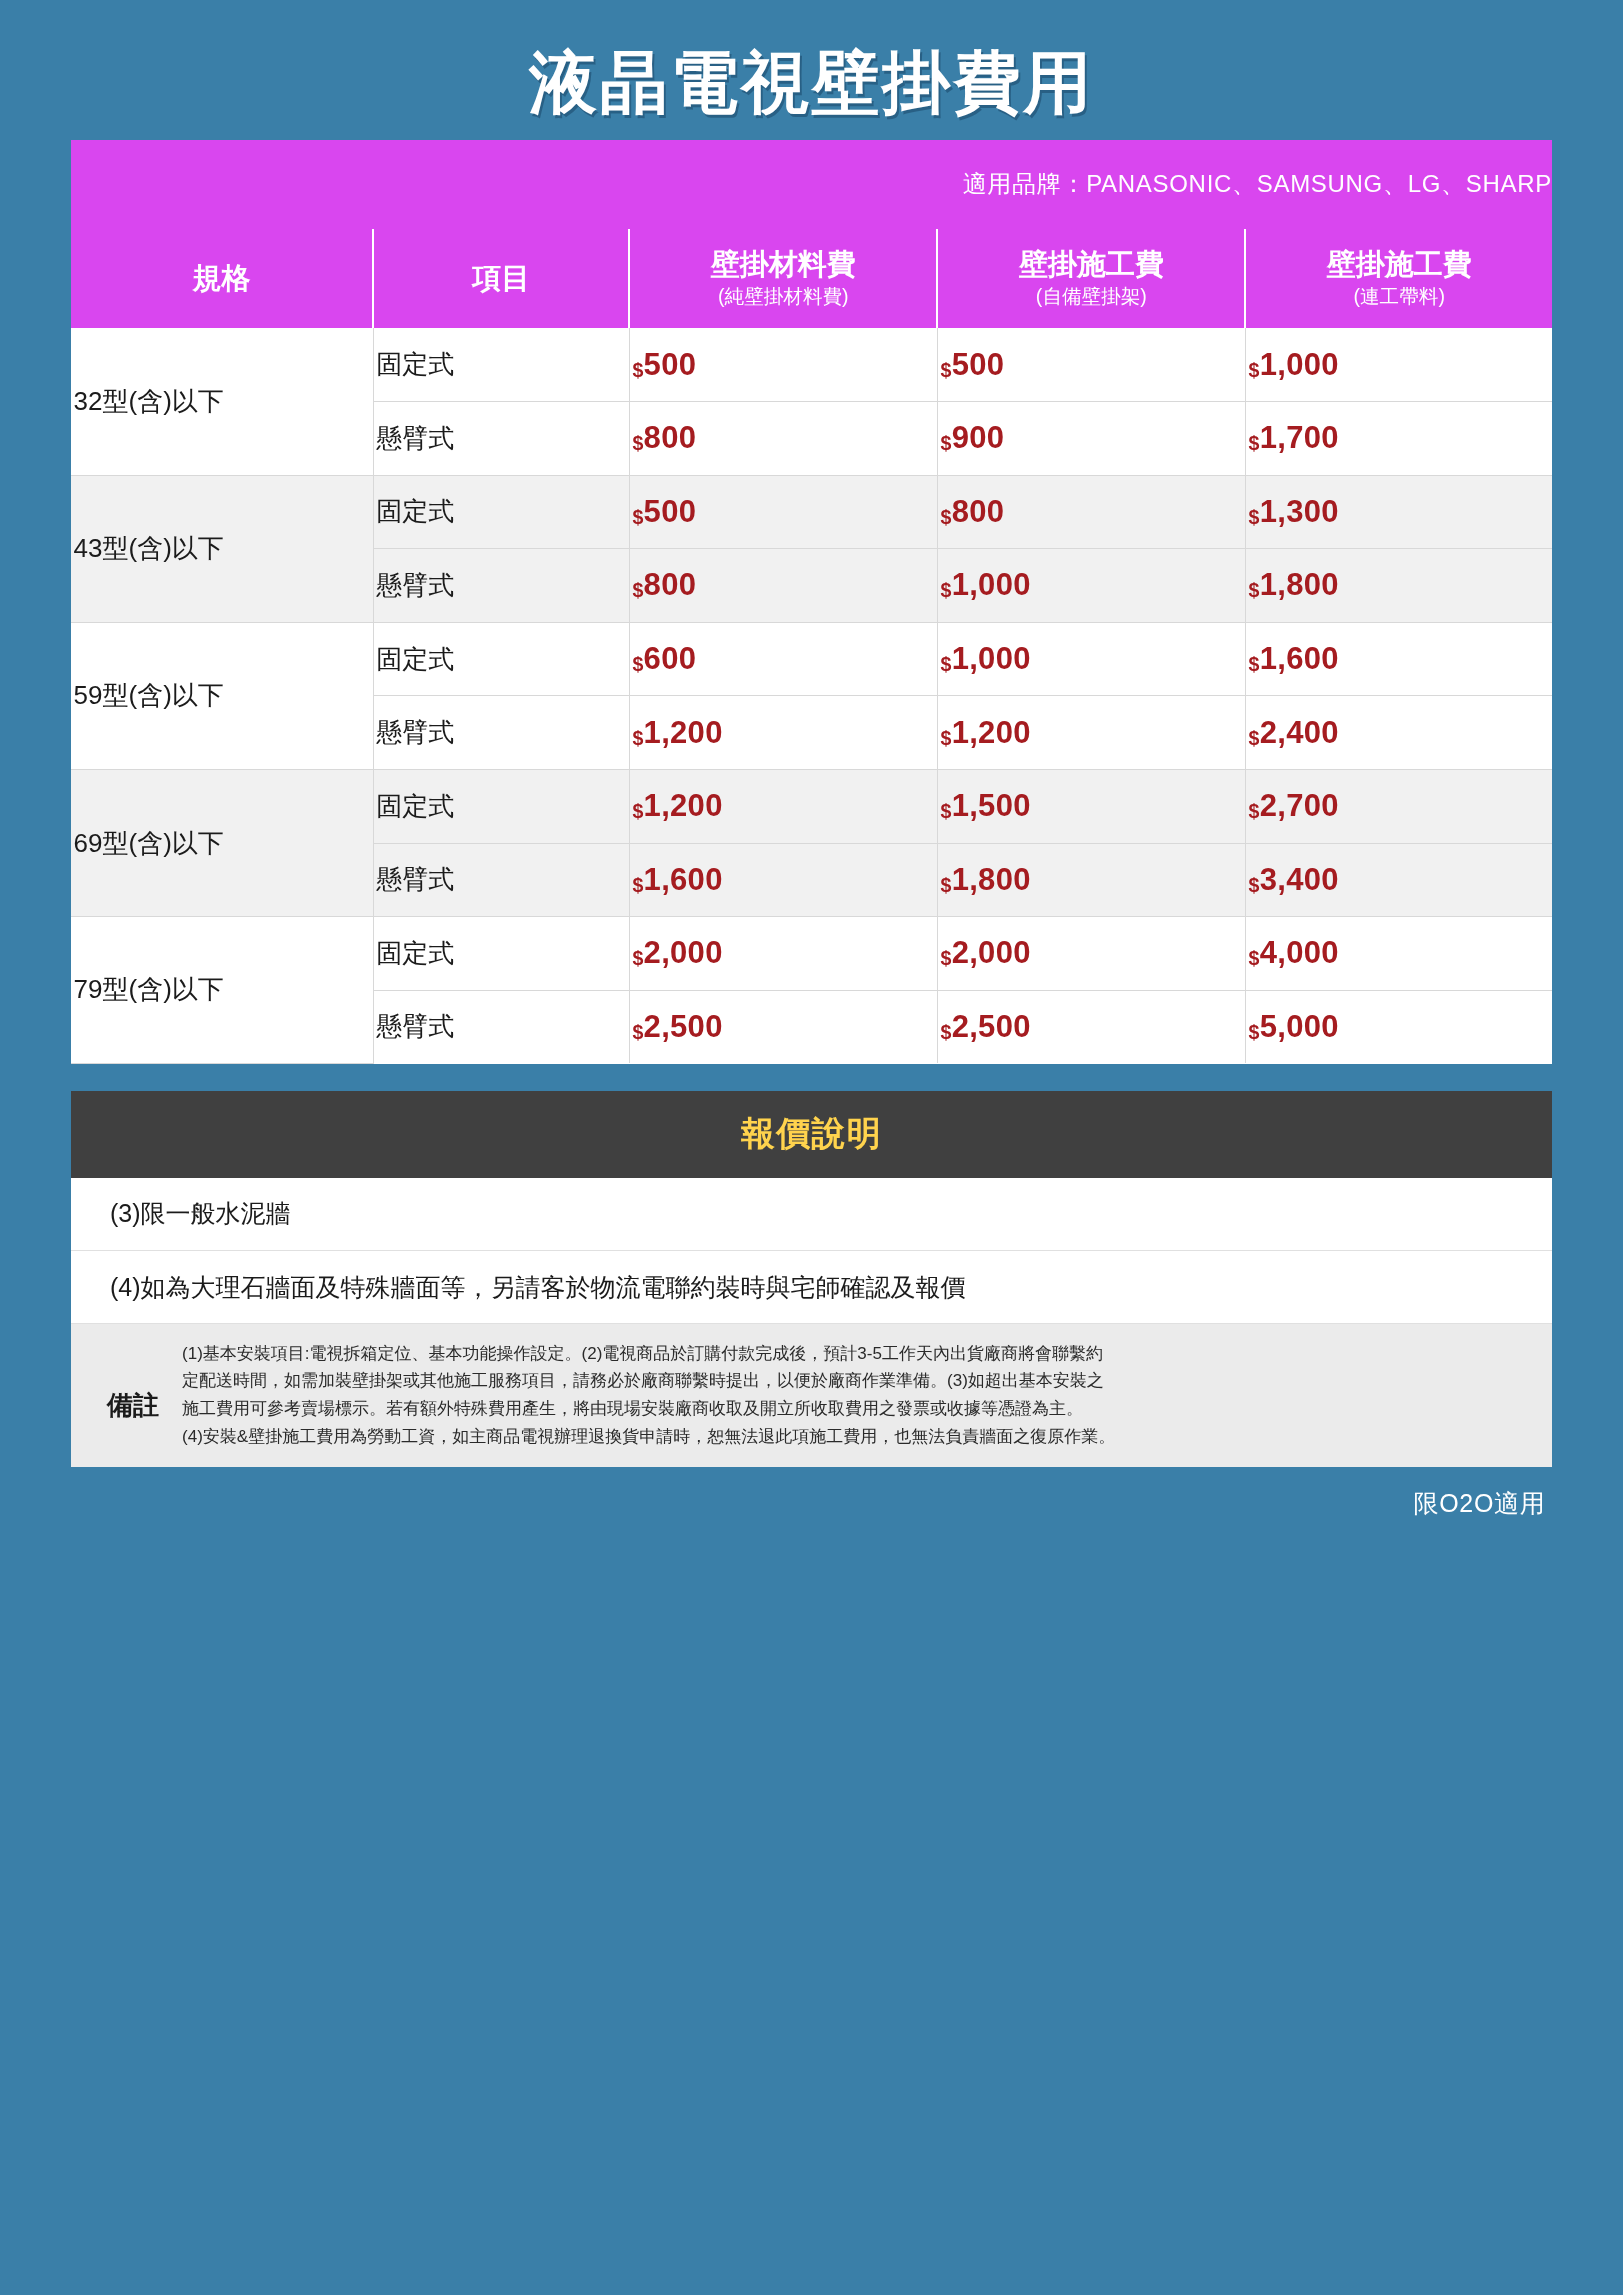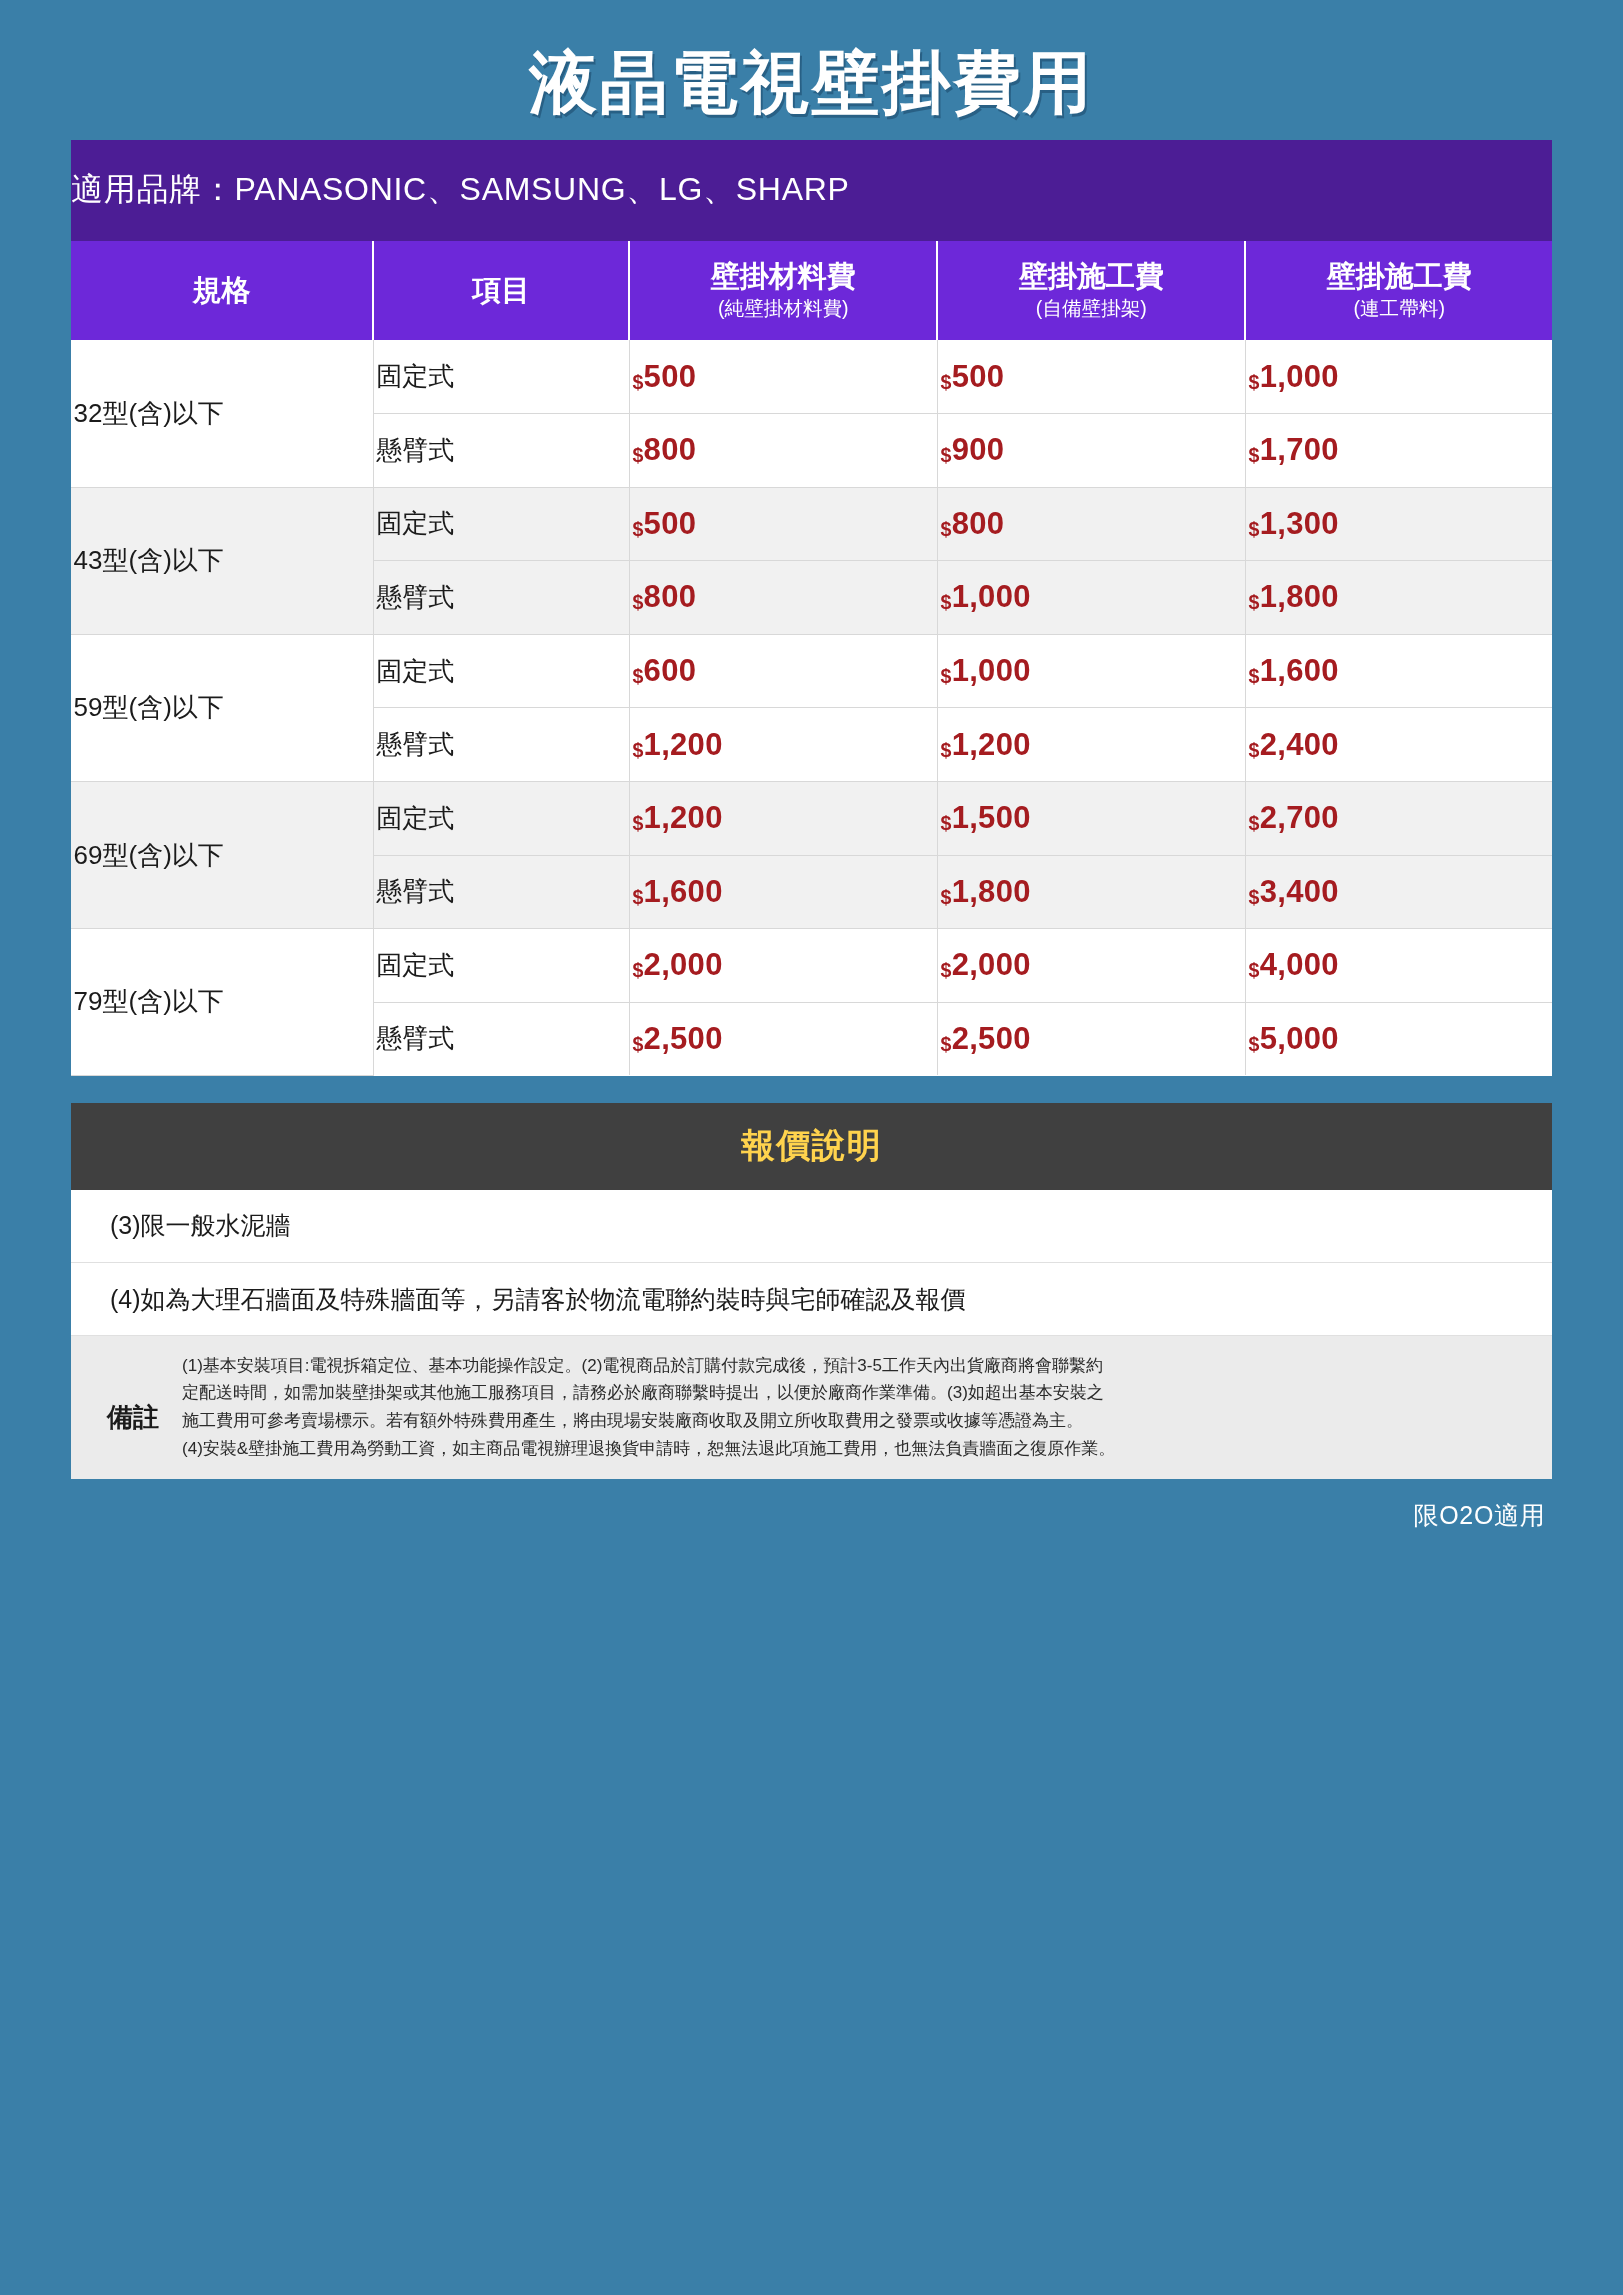--- a/index.html
+++ b/index.html
@@ -25,41 +25,41 @@
     text-align: center;
     color: #ffffff;
     font-size: 68px;
     font-weight: bold;
     letter-spacing: 2.6px;
     padding-top: 38px;
     padding-bottom: 11px;
     text-shadow: 2px 2.6px 0 rgba(20,60,90,0.45);
   }
   .brand-bar {
-    background: #4c1d95;
-    color: #ffffff;
-    text-align: left;
-    font-size: 32px;
+    background: #d946ef;
+    color: #ffffff;
+    text-align: right;
+    font-size: 24px;
     padding: 27.5px 0 29px 0;
     letter-spacing: 0.7px;
   }
   table.price {
     width: 100%;
     border-collapse: collapse;
     table-layout: fixed;
     background: #ffffff;
   }
   table.price col.c1 { width: 20.4%; }
   table.price col.c2 { width: 17.3%; }
   table.price col.c3 { width: 20.8%; }
   table.price col.c4 { width: 20.8%; }
   table.price col.c5 { width: 20.7%; }
 
   table.price thead th {
-    background: #6d28d9;
+    background: #d946ef;
     color: #ffffff;
     padding: 17px 3.9px 18.3px 3.9px;
     border-right: 2px solid #ffffff;
     vertical-align: middle;
   }
   table.price thead th:last-child { border-right: none; }
   .th-main {
     font-size: 29px;
     font-weight: bold;
     line-height: 1.25;

